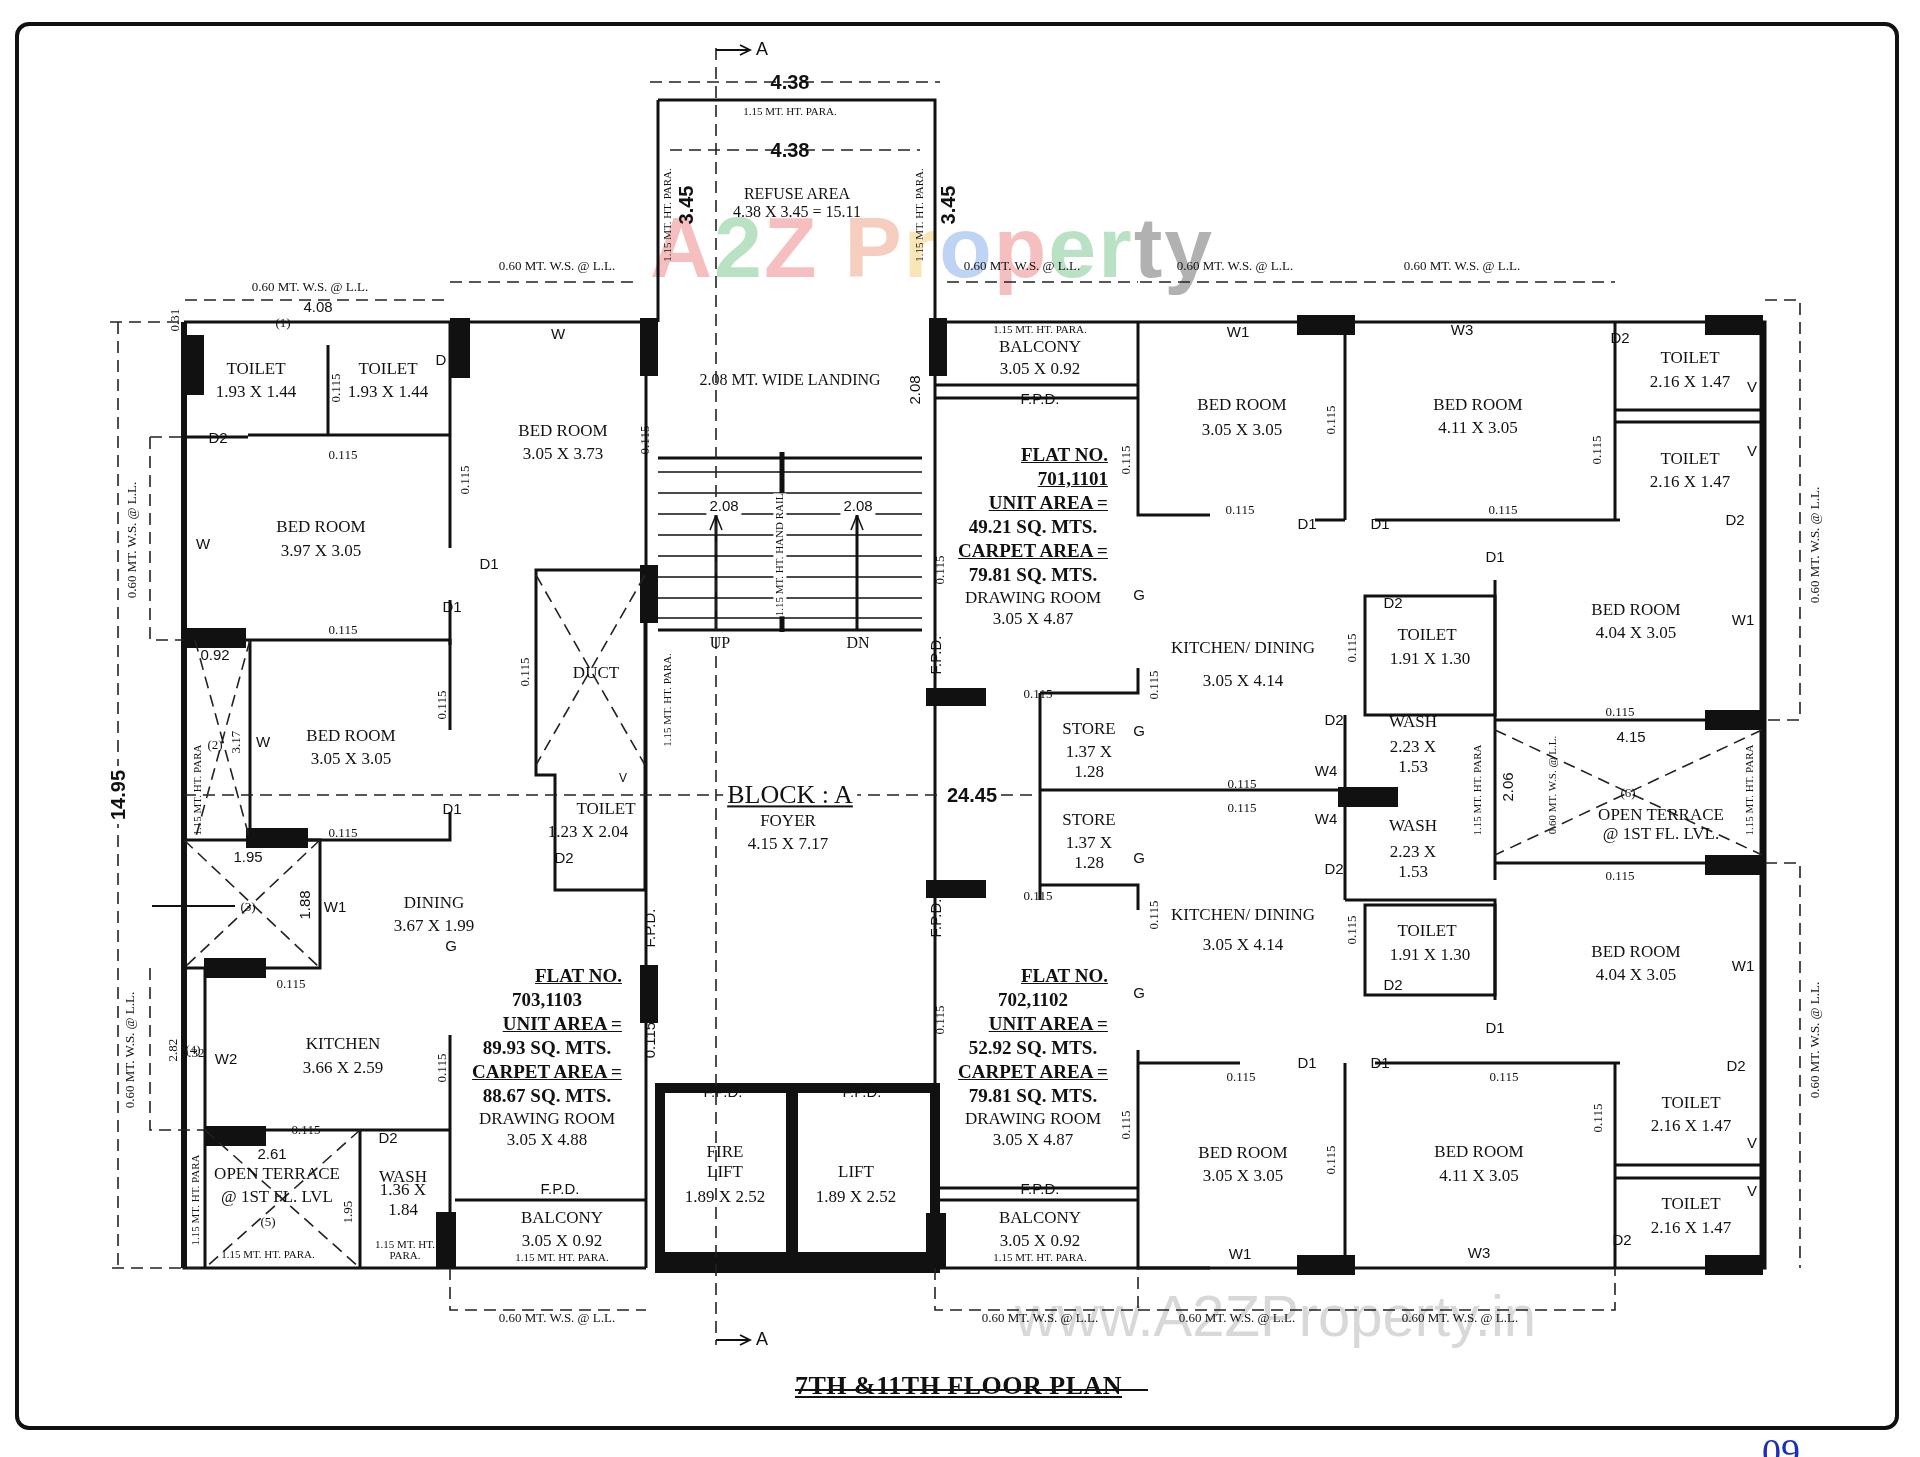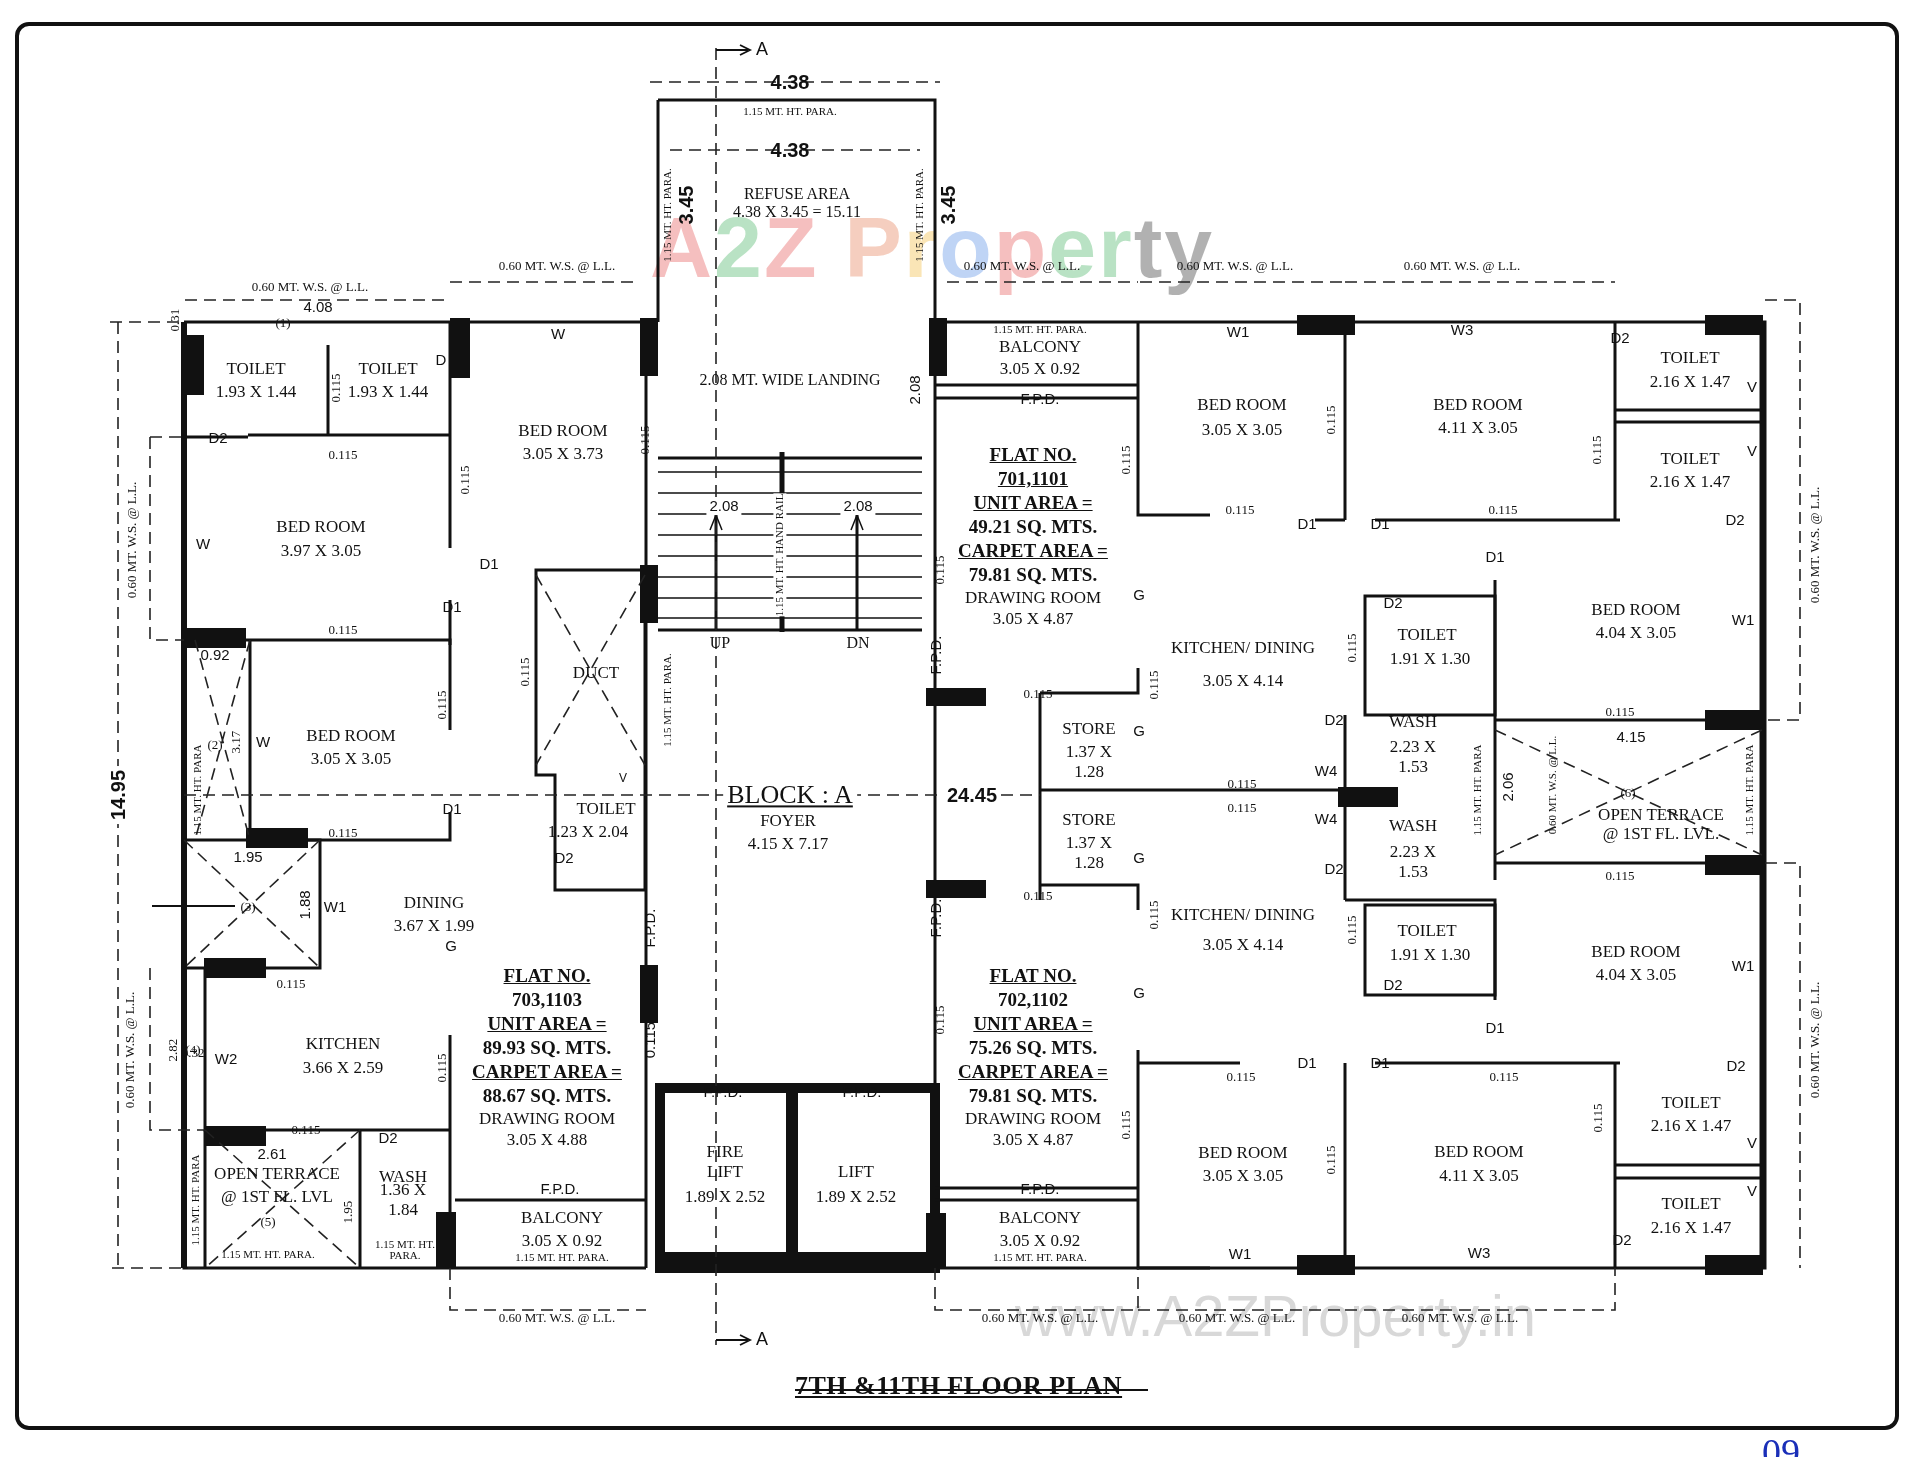--- a/index.html
+++ b/index.html
@@ -6,21 +6,21 @@
   body{width:1920px;height:1457px;position:relative;overflow:hidden;font-family:"Liberation Serif","DejaVu Serif",serif;color:#111;}
   .frame{position:absolute;left:15px;top:22px;width:1884px;height:1408px;border:4px solid #111;border-radius:14px;box-sizing:border-box;}
   svg.plan{position:absolute;left:0;top:0;}
   .lbl{position:absolute;text-align:center;font-size:17px;line-height:1.2;white-space:nowrap;transform:translate(-50%,-50%);}
   .lbl.sm{font-size:13px;}
   .lbl.xs{font-size:11px;}
   .lbl.sans{font-family:"Liberation Sans","DejaVu Sans",sans-serif;font-size:15px;}
   .lbl.dim{font-family:"Liberation Sans","DejaVu Sans",sans-serif;font-weight:bold;font-size:20px;}
   .vert{transform:translate(-50%,-50%) rotate(-90deg);}
   .flat{position:absolute;transform:translate(-50%,0);text-align:center;font-weight:bold;font-size:19px;line-height:24px;white-space:nowrap;}
-  .flat .u{text-decoration:underline;}
+  .flat .u{text-decoration:underline;text-align:right;}
   .flat .n{font-weight:normal;font-size:17px;line-height:21px;}
   .title{position:absolute;left:795px;top:1371px;font-size:26px;font-weight:bold;text-decoration:underline;letter-spacing:0.5px;}
   .pageno{position:absolute;left:1762px;top:1430px;font-size:38px;color:#1a2fb8;}
   .wm{position:absolute;font-family:"Liberation Sans","DejaVu Sans",sans-serif;font-weight:bold;font-size:86px;left:650px;top:198px;opacity:0.32;letter-spacing:2px;}
   .wm span:nth-child(1){color:#e23b3b}.wm span:nth-child(2){color:#2aa84a}.wm span:nth-child(3){color:#e23b3b}
   .wm span:nth-child(4){color:#3b7be2}.wm span:nth-child(5){color:#e26a3b}.wm span:nth-child(6){color:#f0b020}
   .wm span:nth-child(7){color:#3b7be2}.wm span:nth-child(8){color:#e23b3b}.wm span:nth-child(9){color:#2aa84a}.wm span:nth-child(10){color:#2aa84a}
   .wm2{position:absolute;font-family:"Liberation Sans","DejaVu Sans",sans-serif;font-size:58px;color:#c8c8c8;left:1015px;top:1282px;opacity:0.7;}
 </style>
 </head>
@@ -364,21 +364,21 @@
 <div class="lbl" style="left:1636px;top:975px">4.04 X 3.05</div>
 <div class="lbl sans" style="left:1743px;top:966px">W1</div>
 <div class="lbl sans" style="left:1495px;top:1028px">D1</div>
 <div class="lbl sans" style="left:1139px;top:993px">G</div>
 <div class="lbl sm vert" style="left:1815px;top:1040px">0.60 MT. W.S. @ L.L.</div>
 
 <div class="flat" style="left:1033px;top:964px">
   <div class="u">FLAT NO.</div>
   <div>702,1102</div>
   <div class="u">UNIT AREA =</div>
-  <div>75.26 SQ. MTS.</div>
+  <div>52.92 SQ. MTS.</div>
   <div class="u">CARPET AREA =</div>
   <div>79.81 SQ. MTS.</div>
   <div class="n">DRAWING ROOM</div>
   <div class="n">3.05 X 4.87</div>
 </div>
 <div class="lbl sm vert" style="left:940px;top:1020px">0.115</div>
 <div class="lbl sm vert" style="left:1126px;top:1125px">0.115</div>
 
 <div class="lbl sans" style="left:1307px;top:1063px">D1</div>
 <div class="lbl sans" style="left:1380px;top:1063px">D1</div>

